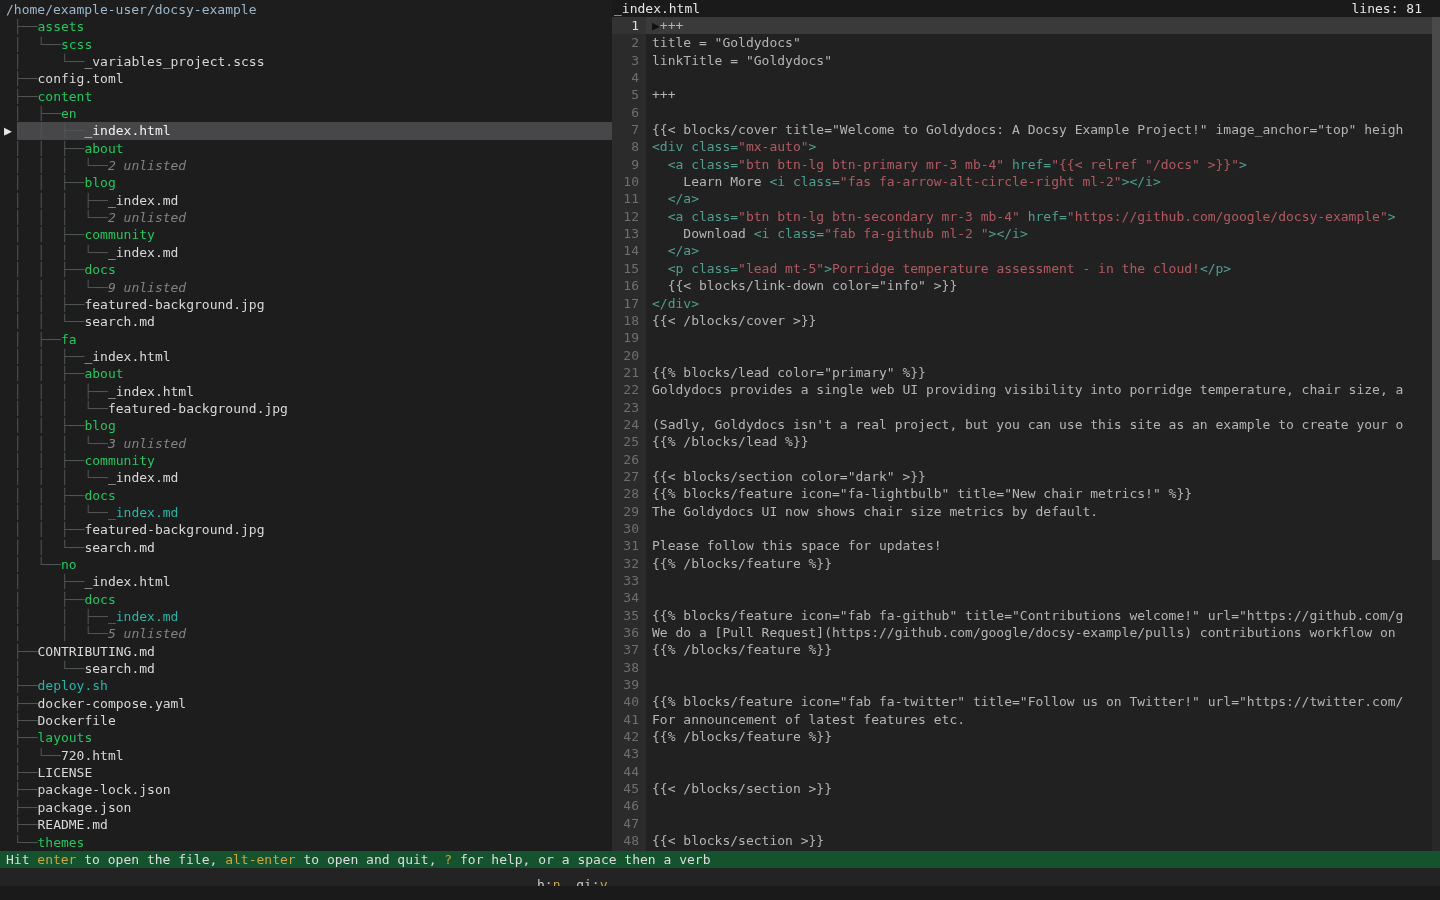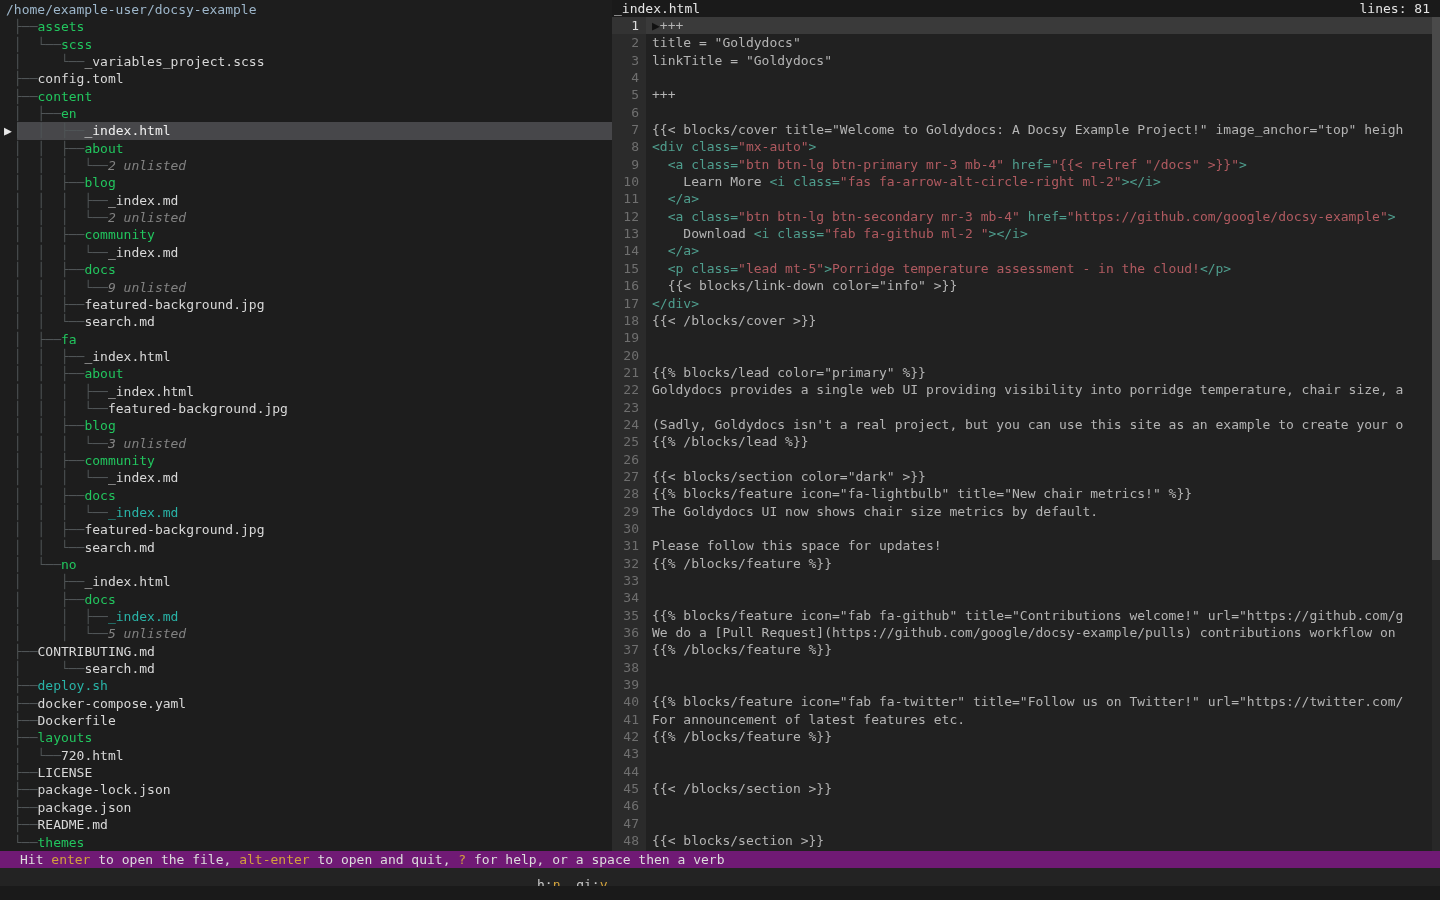--- a/index.html
+++ b/index.html
@@ -21,38 +21,38 @@
   .trow.sel .nm { color:#f0f0f0; }
   .trow .arrow { position:absolute; left:4px; top:0; color:#e8e8e8; }
   .tree-path { height:17.35px; line-height:17.35px; padding-left:6px; color:#9db6ca; white-space:pre; }
 
   
   .preview-panel { position:absolute; left:612px; top:0; width:828px; height:851px;
                    background:#212121; overflow:hidden; }
   .preview-header { height:17px; line-height:17px; background:#1a1a1a; display:flex;
                     justify-content:space-between; color:#e4e4e4; }
   .preview-header .fname { padding-left:2px; }
-  .preview-header .lcount { padding-right:10px; }
+  .preview-header .lcount { padding-right:18px; }
   .crow { display:flex; height:17.35px; line-height:17.35px; white-space:pre; }
   .lnum { flex:0 0 34px; background:#2b2b2b; color:#6f6f6f; text-align:right;
           padding-right:7px; }
   .lbody { padding-left:6px; color:#b4b4b4; }
   .crow.sel { background:#3a3a3a; }
   .crow.sel .lnum { background:#333333; color:#dcdcdc; }
   .crow.sel .lbody { color:#e2e2e2; }
   .crow .parrow { color:#111111; }
   .seg-p { color:#b4b4b4; white-space:pre; }
   .seg-t { color:#4f9e8e; white-space:pre; }
   .seg-v { color:#b05a60; white-space:pre; }
   .scrollbar { position:absolute; right:0; top:17px; width:8px; height:834px; background:#282828; }
   .scroll-thumb { position:absolute; left:0; top:0; width:8px; height:543px; background:#4a4a4a; }
 
   
   .status-bar { position:absolute; left:0; top:851px; width:1440px; height:27px;
-                line-height:17px; background:#701a75; color:#dcdcdc; padding-left:20px;
+                line-height:17px; background:#14532d; color:#dcdcdc; padding-left:6px;
                 white-space:pre; }
   .status-bar .k { color:#d2a23c; }
   .input-bar { position:absolute; left:0; top:868px; width:1440px; height:18px;
                line-height:18px; background:#232323; color:#e6e6e6; padding-left:10px;
                white-space:pre; }
   .cursor { display:inline-block; width:7px; height:14px; background:#dedede;
             vertical-align:-2px; }
   .mode-hints { position:absolute; left:537px; top:8px; height:18px; line-height:18px;
                 color:#c9c9c9; white-space:pre; }
   .mode-hints .k { color:#d2a23c; }

